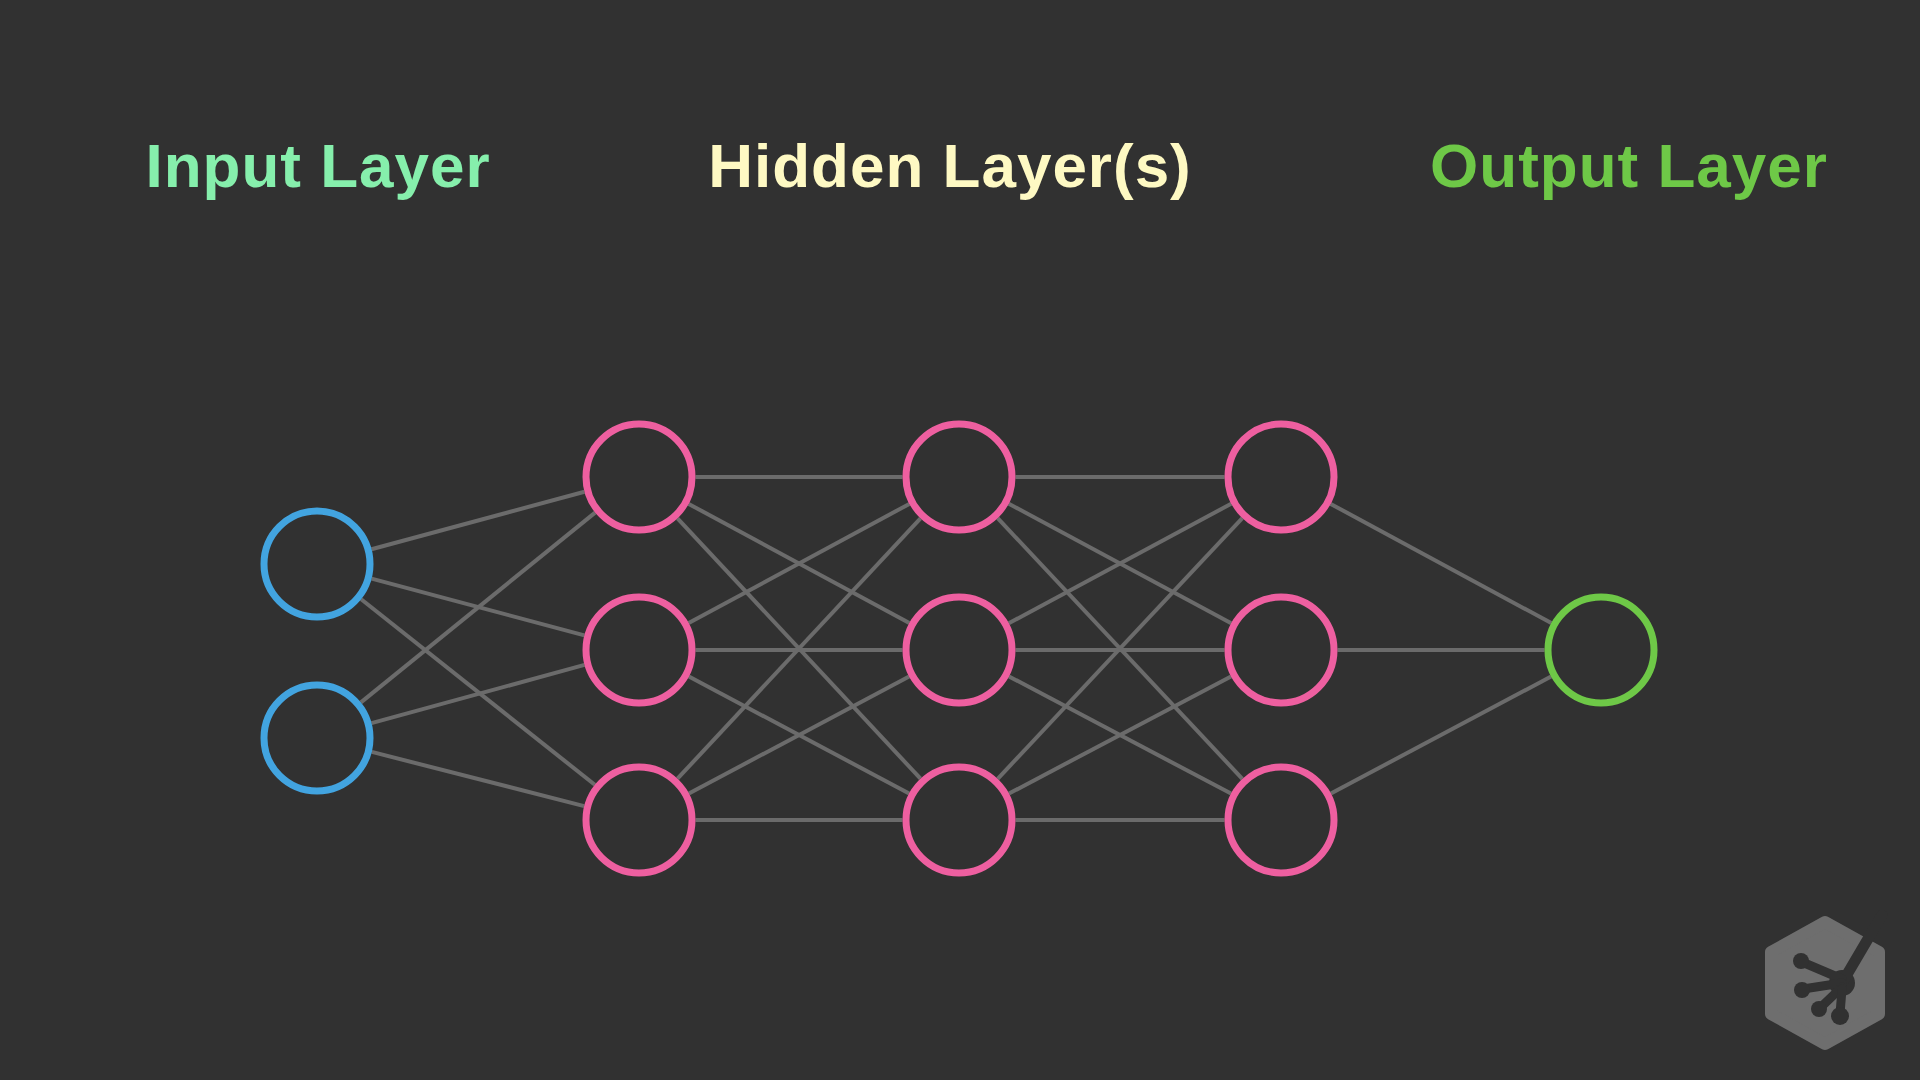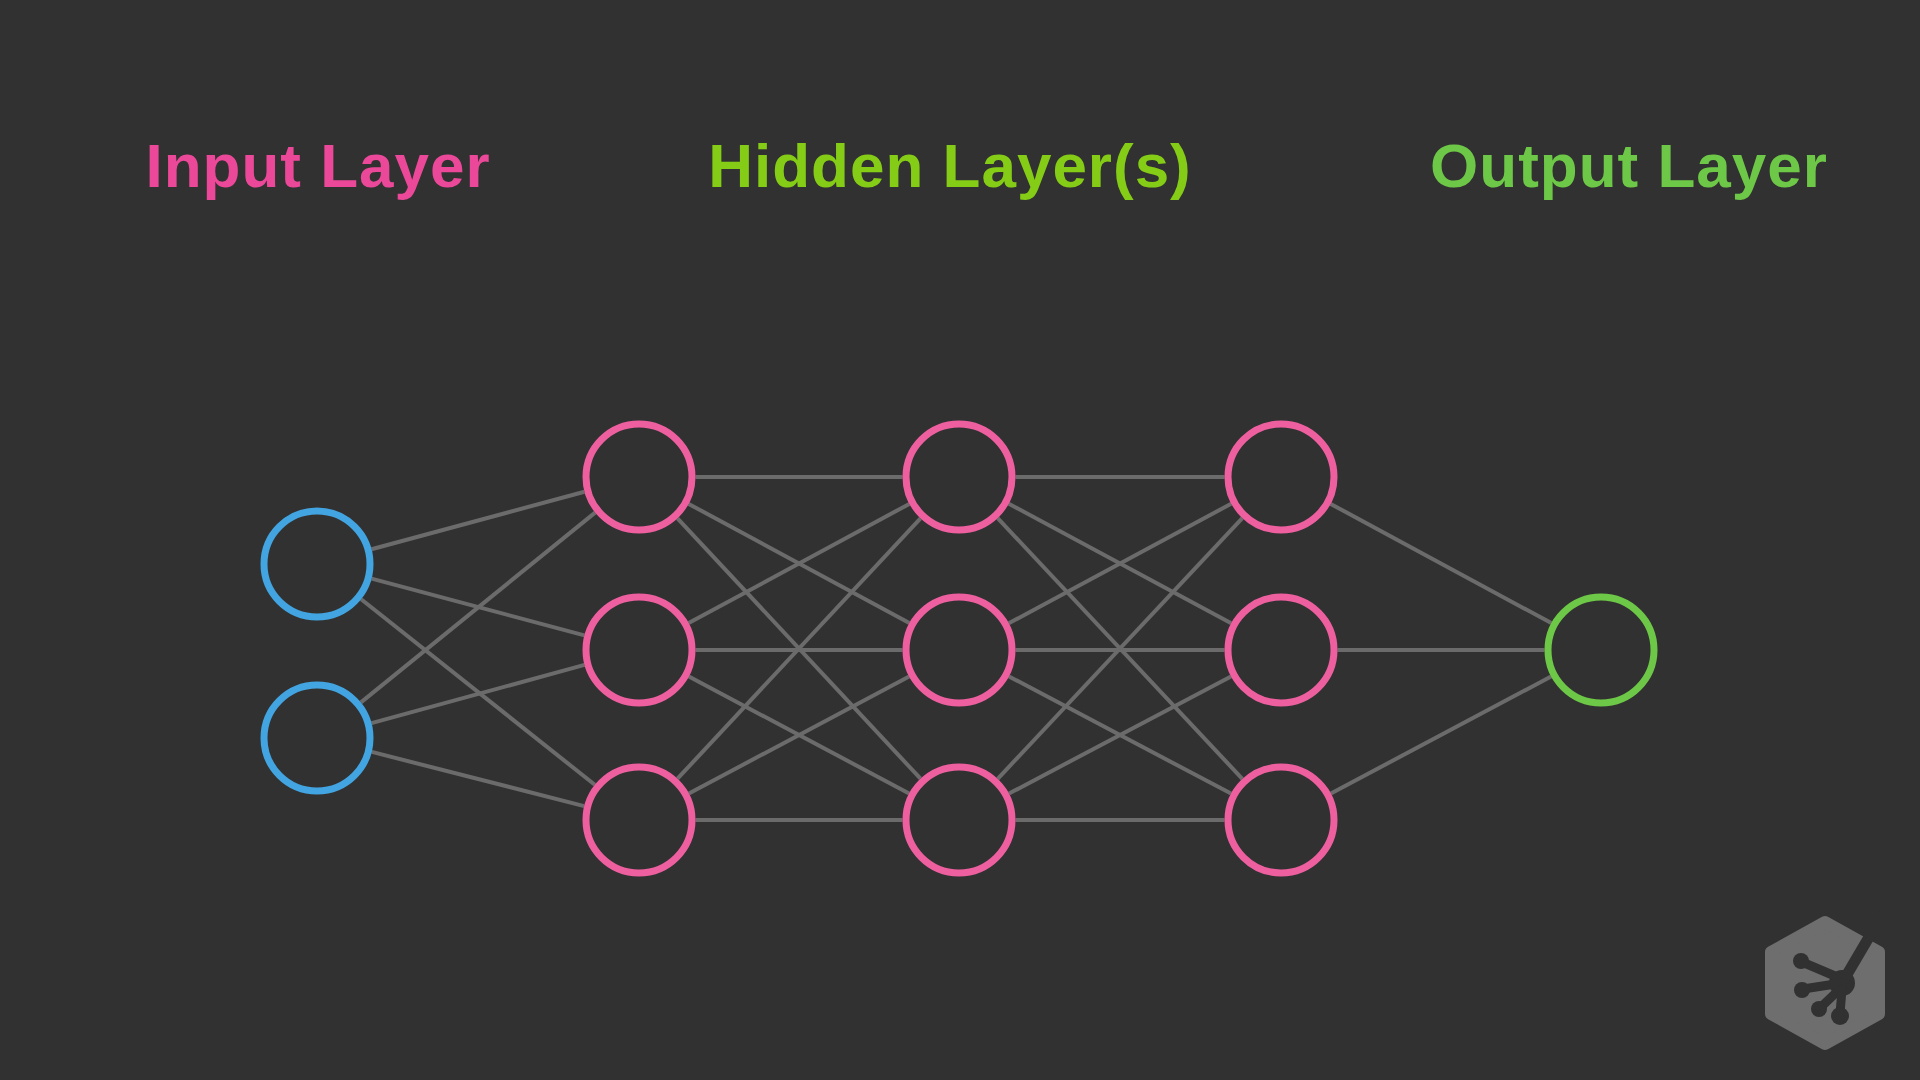--- a/index.html
+++ b/index.html
@@ -42,23 +42,23 @@
     top: 910px;
     width: 140px;
     height: 144px;
   }
 </style>
 </head>
 <body>
 
 <div class="stage" style="background: rgb(49, 49, 49);">
 
-  <span class="layer-label label-input" style="color: #ec4899;">Input Layer</span>
+  <span class="layer-label label-input" style="color: #86efac;">Input Layer</span>
 
-  <span class="layer-label label-hidden" style="color: #84cc16;">Hidden Layer(s)</span>
+  <span class="layer-label label-hidden" style="color: #fef9c3;">Hidden Layer(s)</span>
 
   <span class="layer-label label-output" style="color: rgb(110, 200, 71);">Output Layer</span>
 
   <svg id="network-svg" viewBox="0 0 1920 1080" xmlns="http://www.w3.org/2000/svg">
     <g id="edges-group">
         <line x1="371.5" y1="549.3" x2="584.5" y2="491.7" stroke="#6b6b6b" stroke-width="4"></line>
         <line x1="371.6" y1="578.6" x2="584.4" y2="635.4" stroke="#6b6b6b" stroke-width="4"></line>
         <line x1="361.2" y1="599.2" x2="594.8" y2="784.8" stroke="#6b6b6b" stroke-width="4"></line>
         <line x1="360.9" y1="702.4" x2="595.1" y2="512.6" stroke="#6b6b6b" stroke-width="4"></line>
         <line x1="371.5" y1="723.1" x2="584.5" y2="664.9" stroke="#6b6b6b" stroke-width="4"></line>

